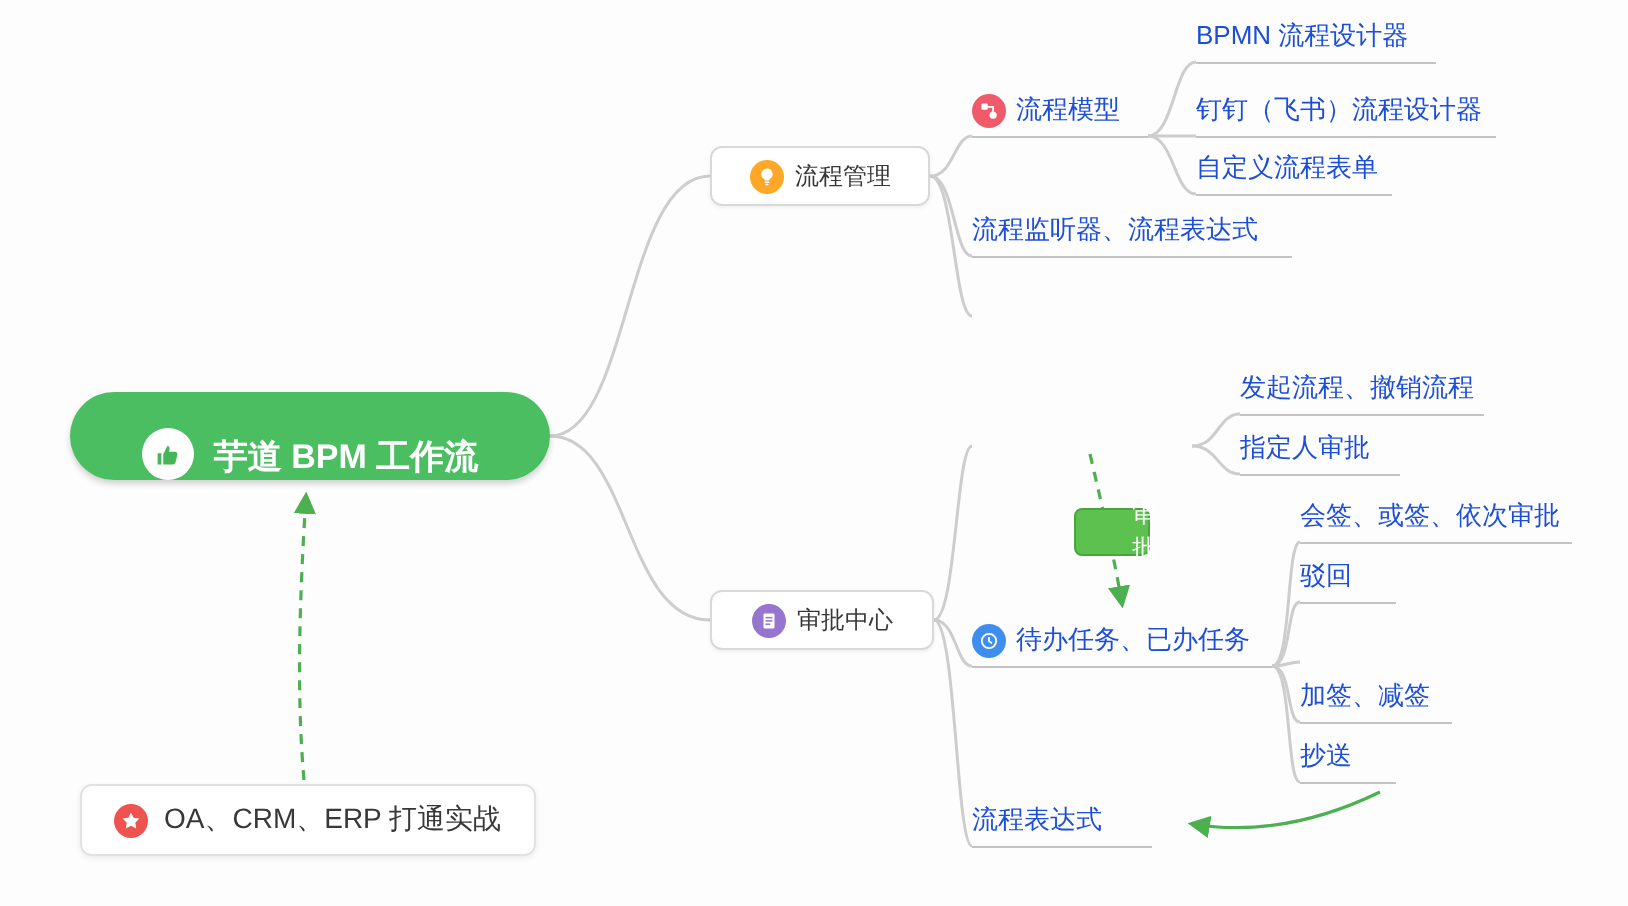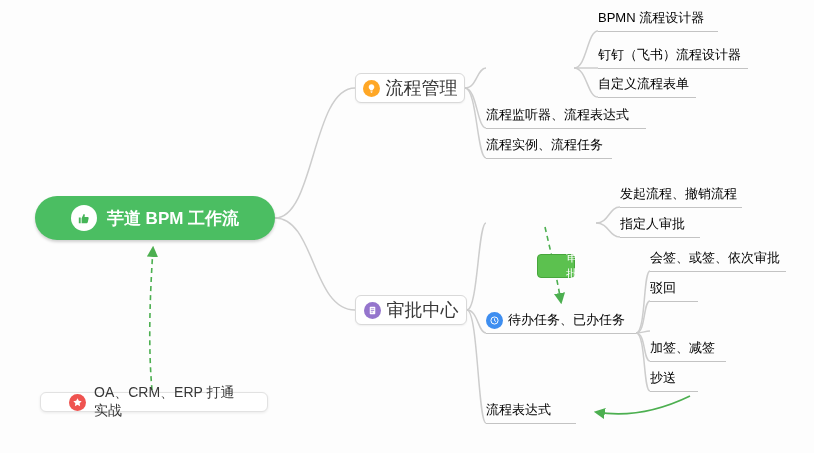--- a/index.html
+++ b/index.html
@@ -3,34 +3,34 @@
 <meta charset="utf-8">
 <style>
   * { margin:0; padding:0; box-sizing:border-box; }
   html,body { background:#ffffff; }
   body { font-family:"Liberation Sans","DejaVu Sans",sans-serif; }
   .canvas { position:relative; width:814px; height:453px; background:#fdfdfd; overflow:hidden; }
   .wires { position:absolute; left:0; top:0; width:814px; height:453px; pointer-events:none; }
   .node { position:absolute; display:flex; align-items:center; }
 
   .root-node { background:#4BBE62; border-radius:22px; height:44px; justify-content:center; gap:10px;
-               color:#ffffff; font-weight:bold; font-size:17px; box-shadow:0 2px 3px rgba(0,0,0,.18); }
+               color:#ffffff; font-weight:bold; font-size:17px; box-shadow:0 2px 3px rgba(0,0,0,.18);align-items:flex-end; }
   .root-icon { width:26px; height:26px; background:#ffffff; border-radius:50%;
                display:flex; align-items:center; justify-content:center; flex:none; }
   .root-icon svg { width:15px; height:15px; }
 
   .box-node { background:#ffffff; border:1px solid #d9d9d9; border-radius:6px; height:30px;
-              justify-content:center; gap:6px; font-size:18px; color:#383838;
+              justify-content:center; gap:6px; font-size:12px; color:#383838;
               box-shadow:0 1px 2px rgba(0,0,0,.06);text-align:right; }
 
-  .note-node { background:#ffffff; border:1px solid #e2e2e2; border-radius:6px; height:20px; gap:8px;
-               font-size:14px; color:#383838; padding:0 28px; box-shadow:0 1px 3px rgba(0,0,0,.08); }
+  .note-node { background:#ffffff; border:1px solid #e2e2e2; border-radius:6px; height:36px; gap:8px;
+               font-size:14px; color:#383838; padding:0 16px; box-shadow:0 1px 3px rgba(0,0,0,.08); }
 
   .leaf { border-bottom:1px solid #c3c3c3; padding-bottom:4px; gap:5px; font-size:13px;
-          color:#000000; white-space:nowrap; }
+          color:#1d4ed8; white-space:nowrap; }
 
   .badge-icon { width:17px; height:17px; border-radius:50%; display:inline-flex;
                 align-items:center; justify-content:center; flex:none; }
   .badge-icon svg { width:11px; height:11px; display:block; }
 
   .approve-badge { position:absolute; left:537px; top:254px; width:38px; height:24px;
                    background:#5CC14F; border:1px solid #47A63C; color:#ffffff; font-size:12px;
                    border-radius:4px; display:flex; align-items:center; justify-content:center;padding-left:32px; }
 </style>
 </head>
@@ -105,40 +105,47 @@
       <svg viewBox="0 0 16 16">
           <rect x="4" y="2.5" width="8" height="11" rx="1" fill="#fff"></rect>
           <rect x="5.5" y="5" width="5" height="1.1" fill="#9575CD"></rect>
           <rect x="5.5" y="7.4" width="5" height="1.1" fill="#9575CD"></rect>
           <rect x="5.5" y="9.8" width="3.4" height="1.1" fill="#9575CD"></rect>
         </svg>
     </span>
     <span>审批中心</span>
   </div>
 
+  <div class="node leaf" style="left:486px;top:46px;width:88px">
+    <span class="badge-icon" style="background:#EF5B6B">
+      <svg viewBox="0 0 16 16">
+          <rect x="2.5" y="2.5" width="4.6" height="4.6" rx="1" fill="#fff"></rect>
+          <circle cx="11" cy="11" r="2.6" fill="#fff"></circle>
+          <path d="M7 5h4v3.5" stroke="#fff" stroke-width="1.3" fill="none"></path>
+        </svg>
+    </span>
+    <span>流程模型</span>
+  </div>
 
   <div class="node leaf" style="left:598px;top:9px;width:120px">
     <span>BPMN 流程设计器</span>
   </div>
 
   <div class="node leaf" style="left:598px;top:46px;width:150px">
     <span>钉钉（飞书）流程设计器</span>
   </div>
 
   <div class="node leaf" style="left:486px;top:106px;width:160px">
     <span>流程监听器、流程表达式</span>
   </div>
 
   <div class="node leaf" style="left:598px;top:75px;width:98px">
     <span>自定义流程表单</span>
   </div>
 
-  <div class="node leaf" style="left:486px;top:136px;width:126px">
-    <span>流程实例、流程任务</span>
-  </div>
 
 
   <div class="node leaf" style="left:620px;top:215px;width:80px">
     <span>指定人审批</span>
   </div>
 
   <div class="node leaf" style="left:620px;top:185px;width:122px">
     <span>发起流程、撤销流程</span>
   </div>
 

